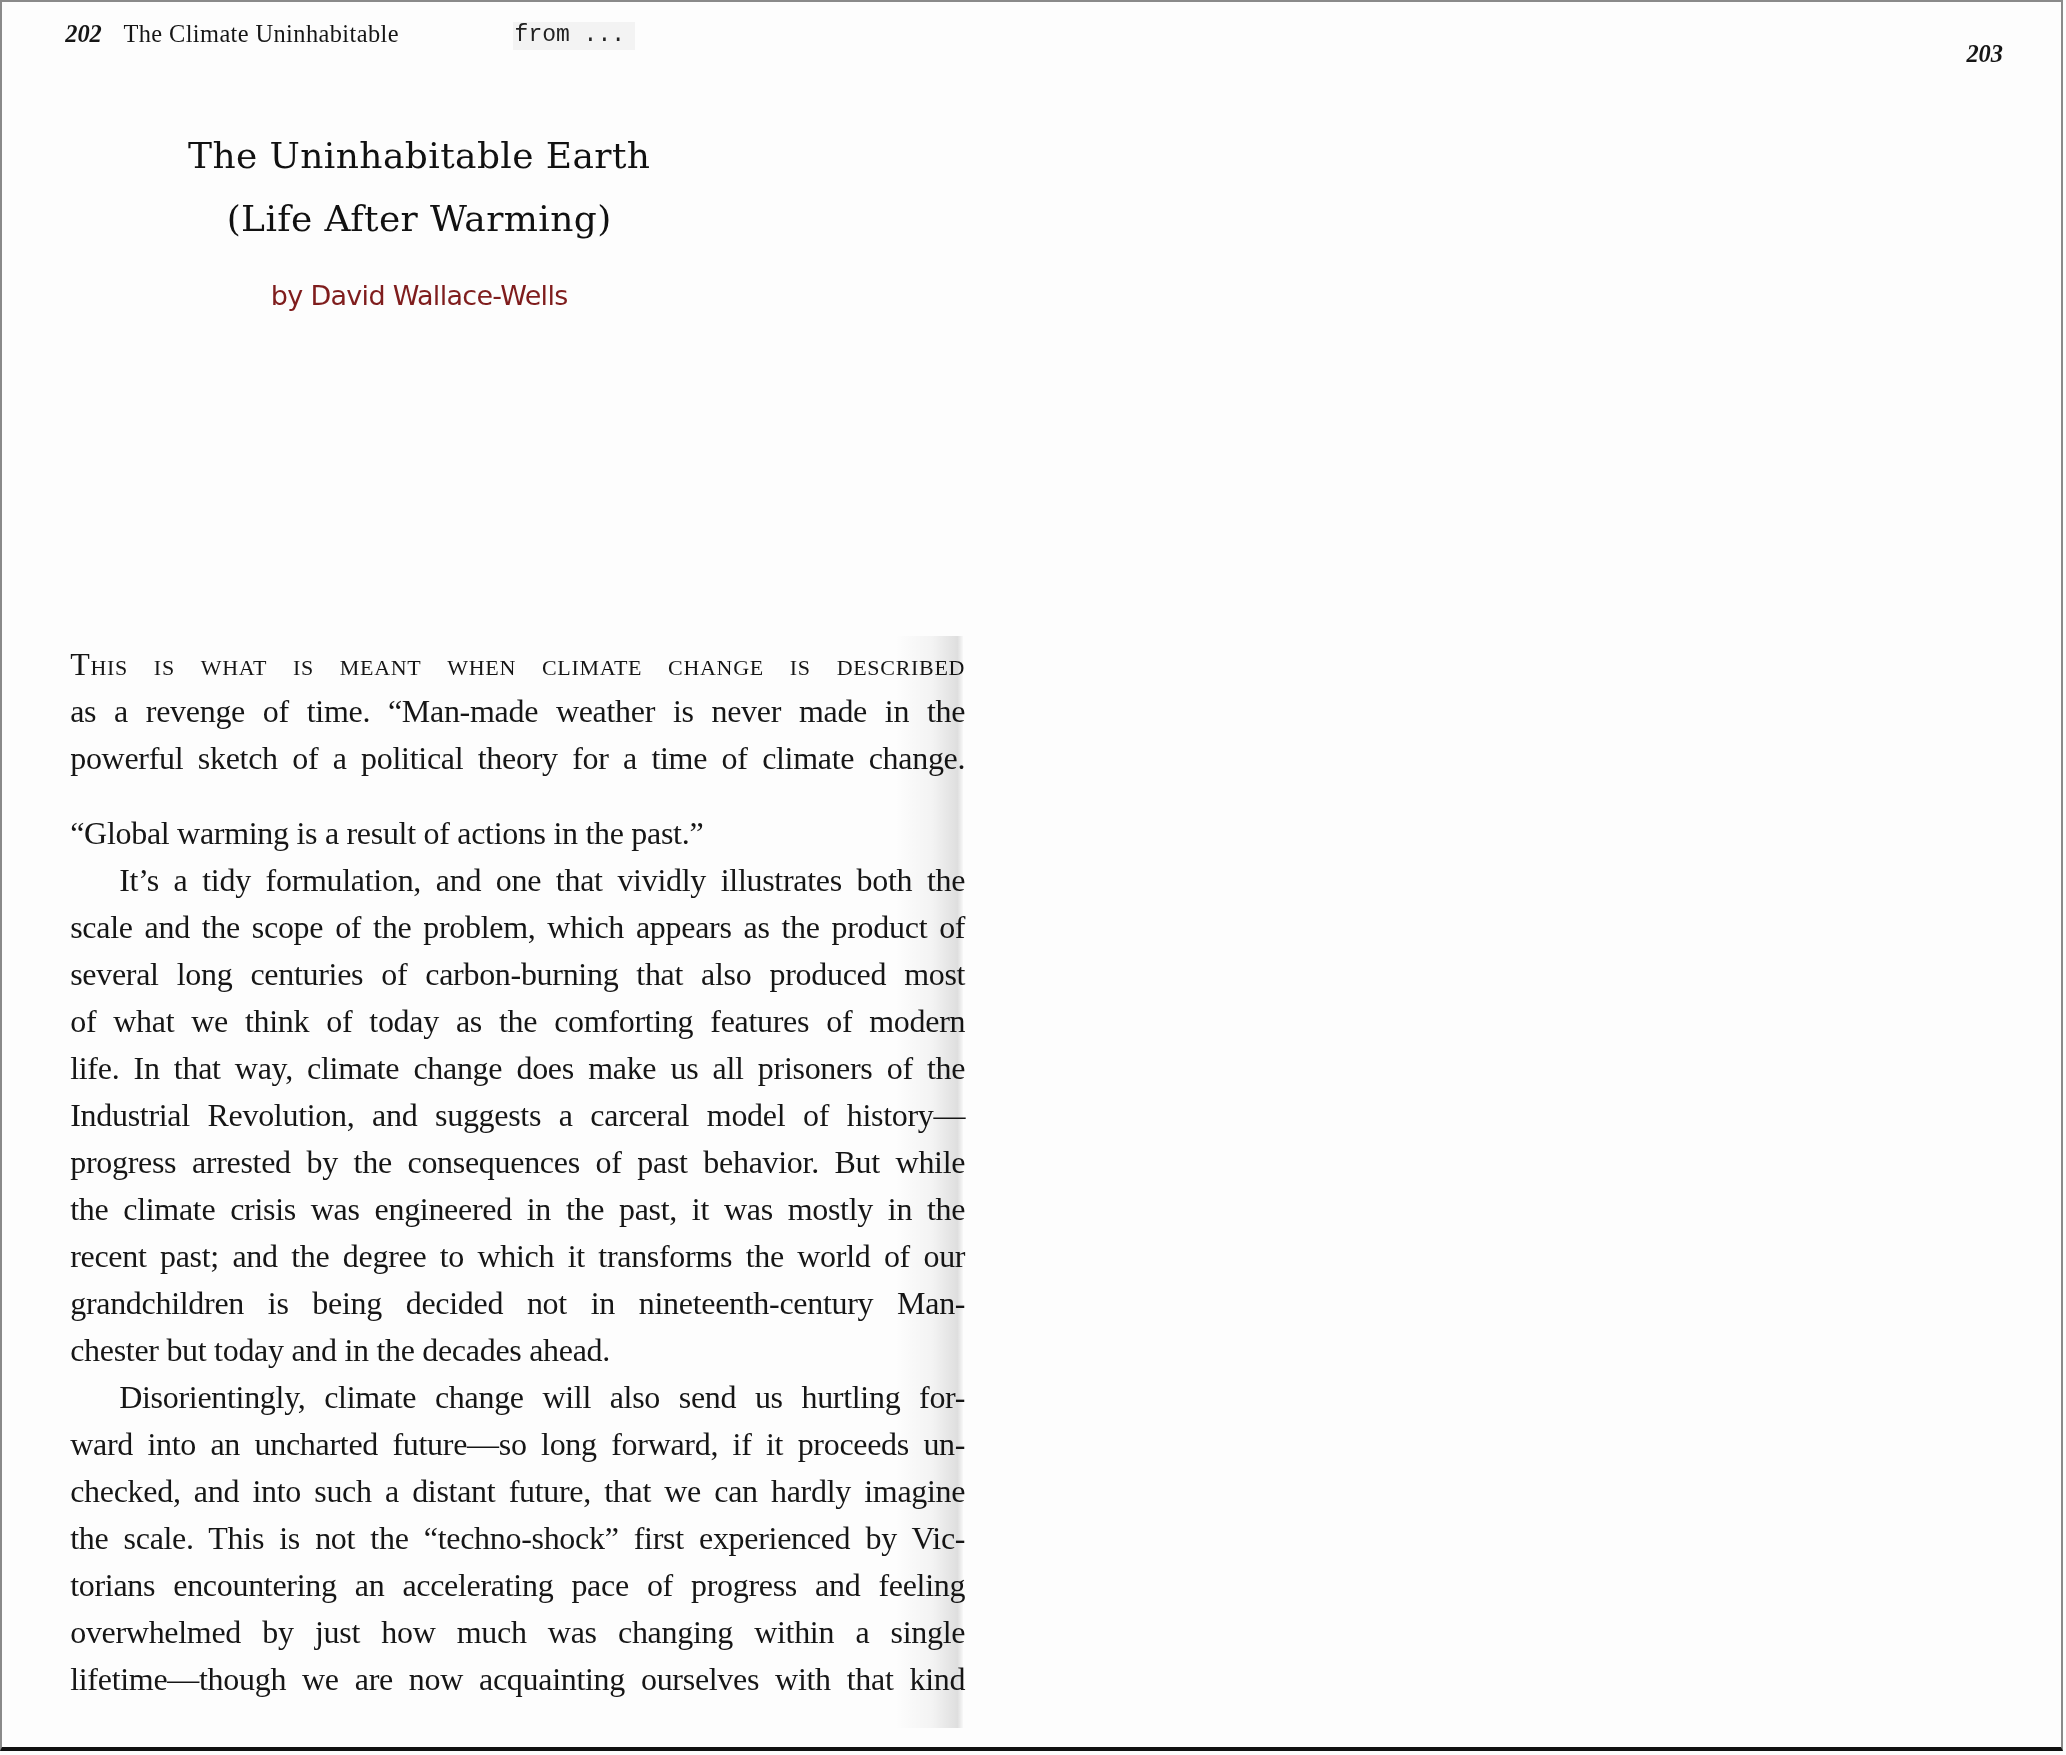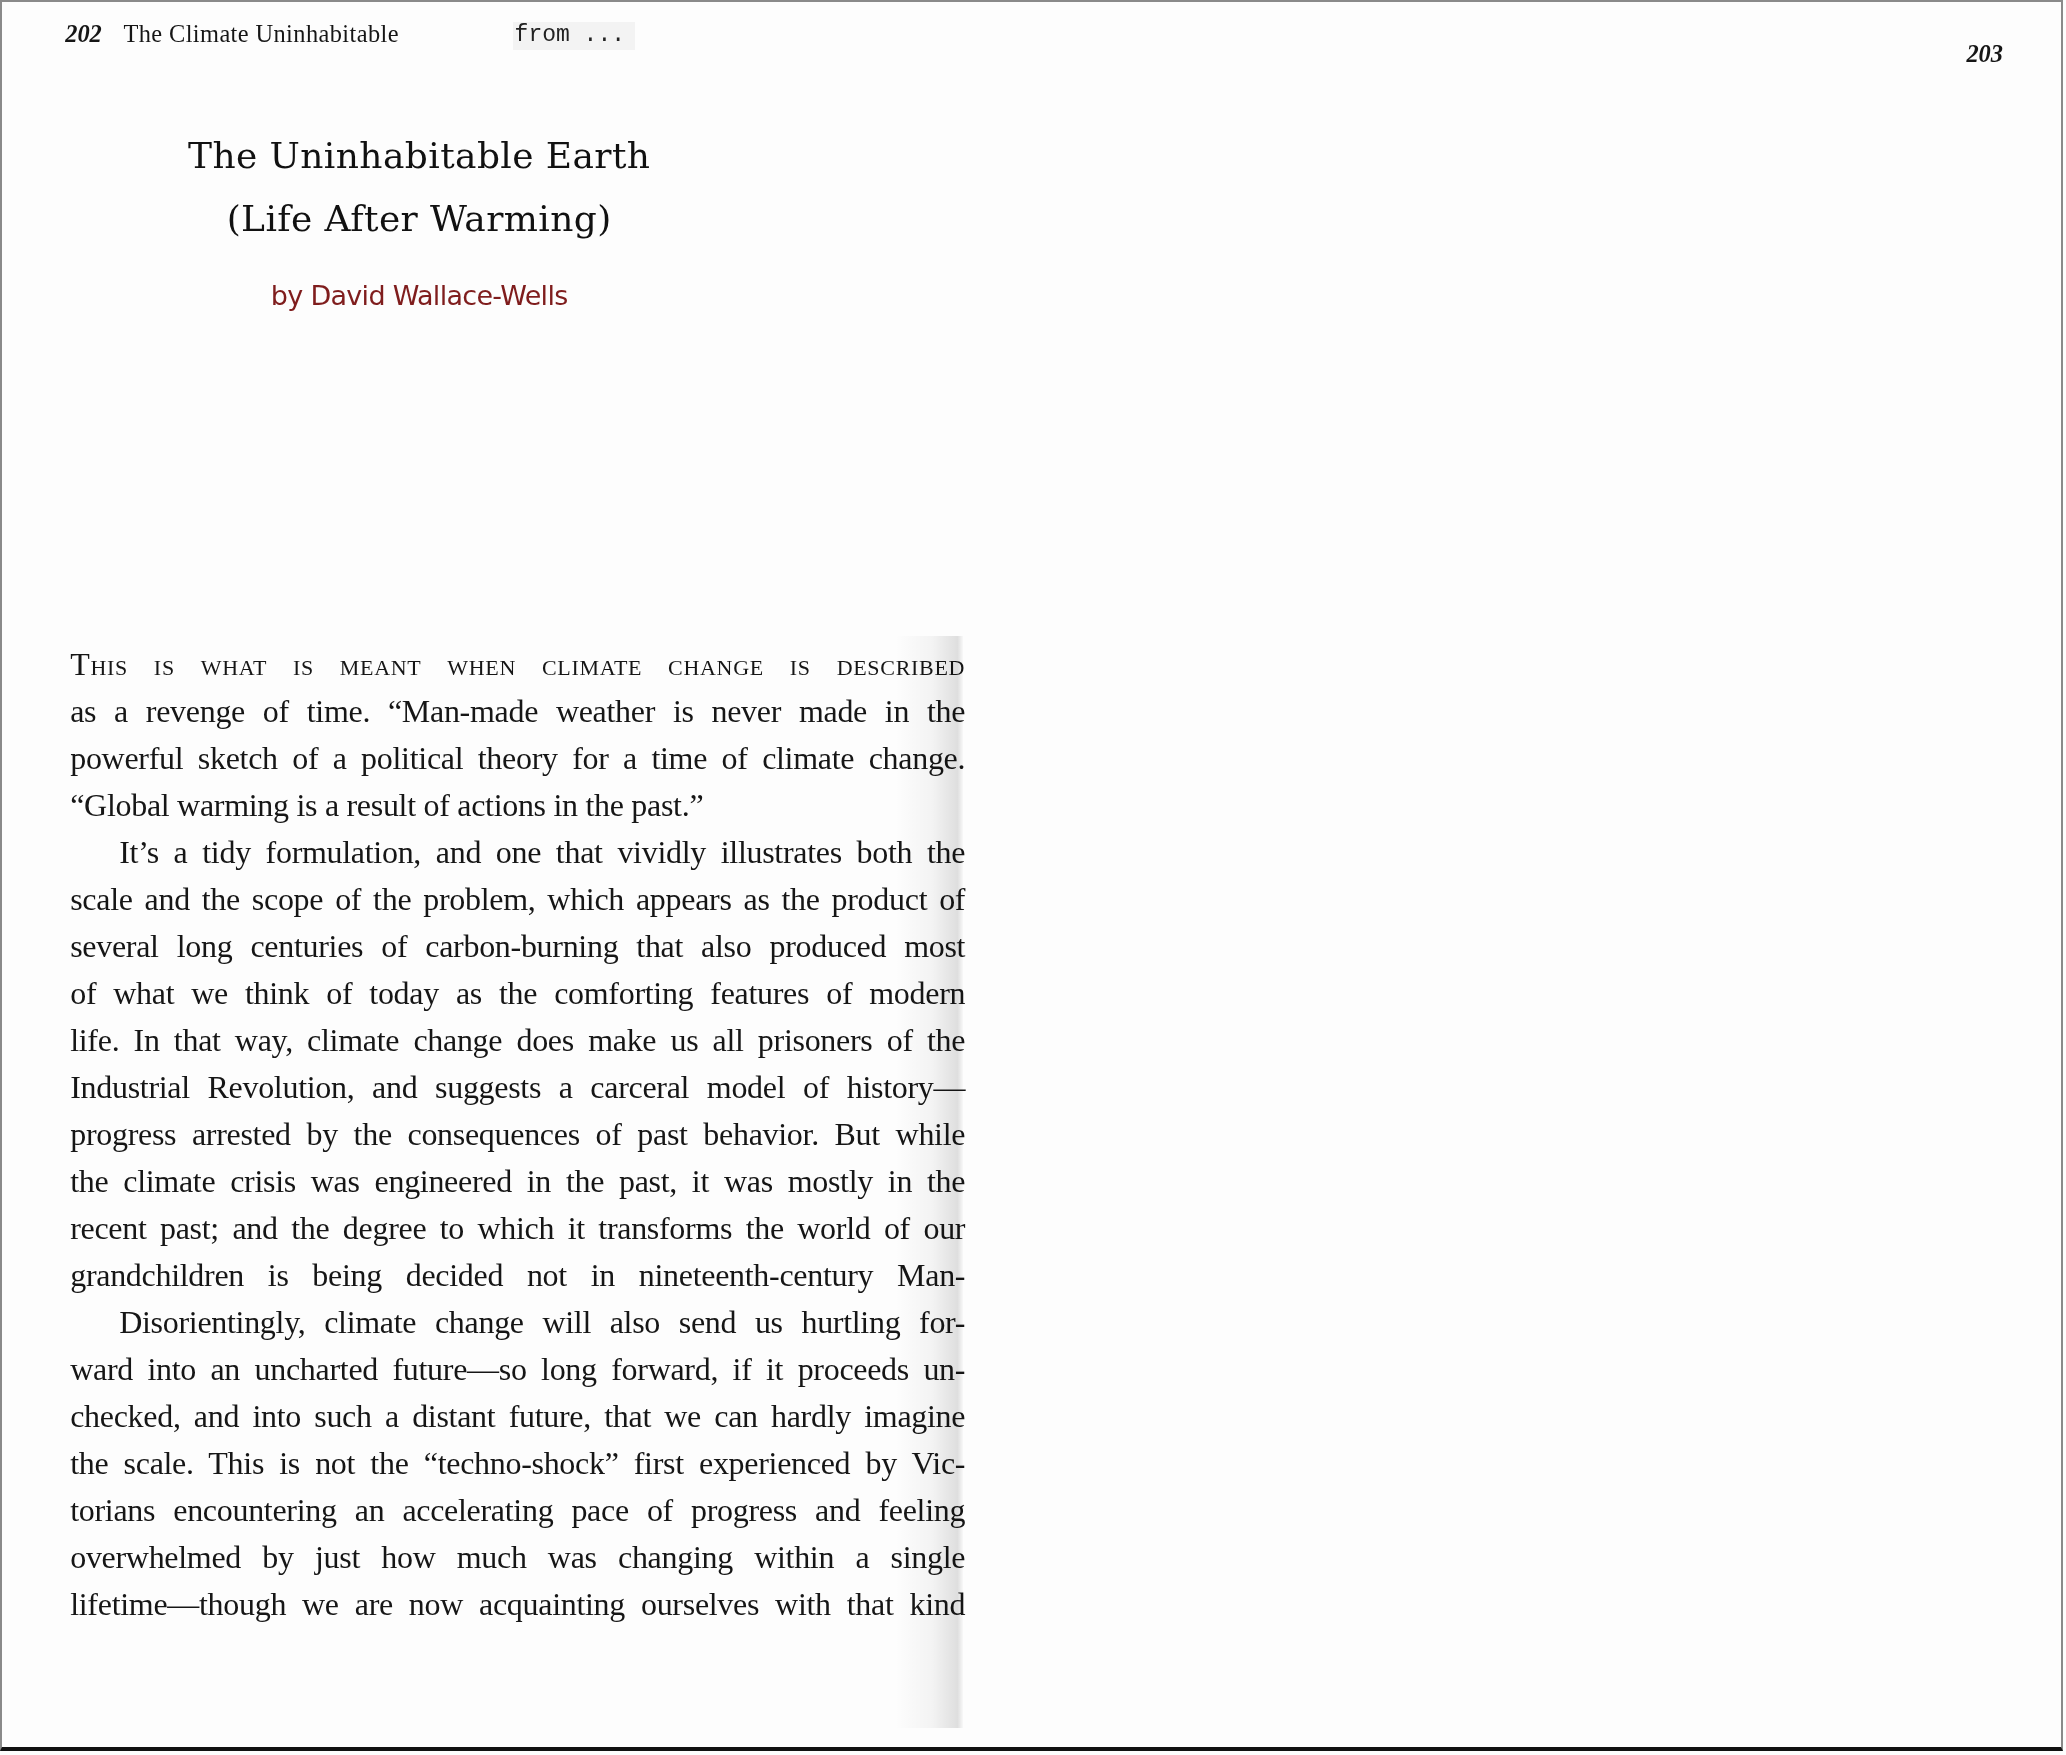--- a/index.html
+++ b/index.html
@@ -70,31 +70,32 @@
   <div class="chapter-title">
     <div>The Uninhabitable Earth</div>
     <div>(Life After Warming)</div>
   </div>
   <div class="byline">by David Wallace-Wells</div>
 
   <div class="body-col left-col" id="left-body">
       <span class="line" style="white-space: nowrap; display: block;"><span style="word-spacing: 0px;"><span class="smallcaps">This is what is meant when climate change is described</span></span></span>
       <span class="line" style="white-space: nowrap; display: block;"><span style="word-spacing: 0px;">as a revenge of time. “Man-made weather is never made in the</span></span>
       <span class="line" style="white-space: nowrap; display: block;"><span style="word-spacing: 0px;">powerful sketch of a political theory for a time of climate change.</span></span>
-      <span class="line last" style="white-space: nowrap; display: block;"><span>“Global warming is a result of actions in the past.”</span></span>
+      <span class="line last" style="white-space: nowrap; display: block; margin-top: 28px;"><span>“Global warming is a result of actions in the past.”</span></span>
       <span class="line indent" style="white-space: nowrap; display: block;"><span style="word-spacing: 0px;">It’s a tidy formulation, and one that vividly illustrates both the</span></span>
       <span class="line" style="white-space: nowrap; display: block;"><span style="word-spacing: 0px;">scale and the scope of the problem, which appears as the product of</span></span>
       <span class="line" style="white-space: nowrap; display: block;"><span style="word-spacing: 0px;">several long centuries of carbon-burning that also produced most</span></span>
       <span class="line" style="white-space: nowrap; display: block;"><span style="word-spacing: 0px;">of what we think of today as the comforting features of modern</span></span>
       <span class="line" style="white-space: nowrap; display: block;"><span style="word-spacing: 0px;">life. In that way, climate change does make us all prisoners of the</span></span>
       <span class="line" style="white-space: nowrap; display: block;"><span style="word-spacing: 0px;">Industrial Revolution, and suggests a carceral model of history—</span></span>
       <span class="line" style="white-space: nowrap; display: block;"><span style="word-spacing: 0px;">progress arrested by the consequences of past behavior. But while</span></span>
       <span class="line" style="white-space: nowrap; display: block;"><span style="word-spacing: 0px;">the climate crisis was engineered in the past, it was mostly in the</span></span>
       <span class="line" style="white-space: nowrap; display: block;"><span style="word-spacing: 0px;">recent past; and the degree to which it transforms the world of our</span></span>
       <span class="line" style="white-space: nowrap; display: block;"><span style="word-spacing: 0px;">grandchildren is being decided not in nineteenth-century Man-</span></span>
+      <span class="line last" style="white-space: nowrap; display: block;"><span>chester but today and in the decades ahead.</span></span>
       <span class="line indent" style="white-space: nowrap; display: block;"><span style="word-spacing: 0px;">Disorientingly, climate change will also send us hurtling for-</span></span>
       <span class="line" style="white-space: nowrap; display: block;"><span style="word-spacing: 0px;">ward into an uncharted future—so long forward, if it proceeds un-</span></span>
       <span class="line" style="white-space: nowrap; display: block;"><span style="word-spacing: 0px;">checked, and into such a distant future, that we can hardly imagine</span></span>
       <span class="line" style="white-space: nowrap; display: block;"><span style="word-spacing: 0px;">the scale. This is not the “techno-shock” first experienced by Vic-</span></span>
       <span class="line" style="white-space: nowrap; display: block;"><span style="word-spacing: 0px;">torians encountering an accelerating pace of progress and feeling</span></span>
       <span class="line" style="white-space: nowrap; display: block;"><span style="word-spacing: 0px;">overwhelmed by just how much was changing within a single</span></span>
       <span class="line" style="white-space: nowrap; display: block;"><span style="word-spacing: 0px;">lifetime—though we are now acquainting ourselves with that kind</span></span>
     </div>
 </div>
 <div class="spine-shadow"></div>

